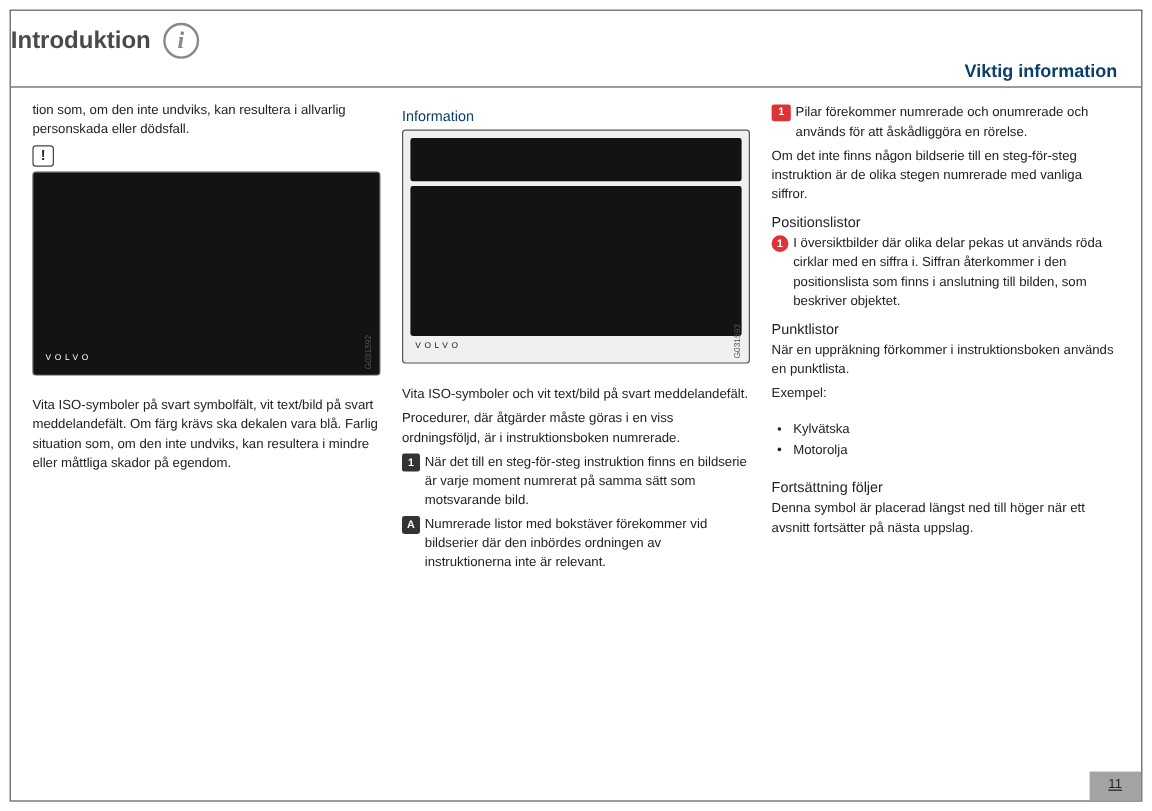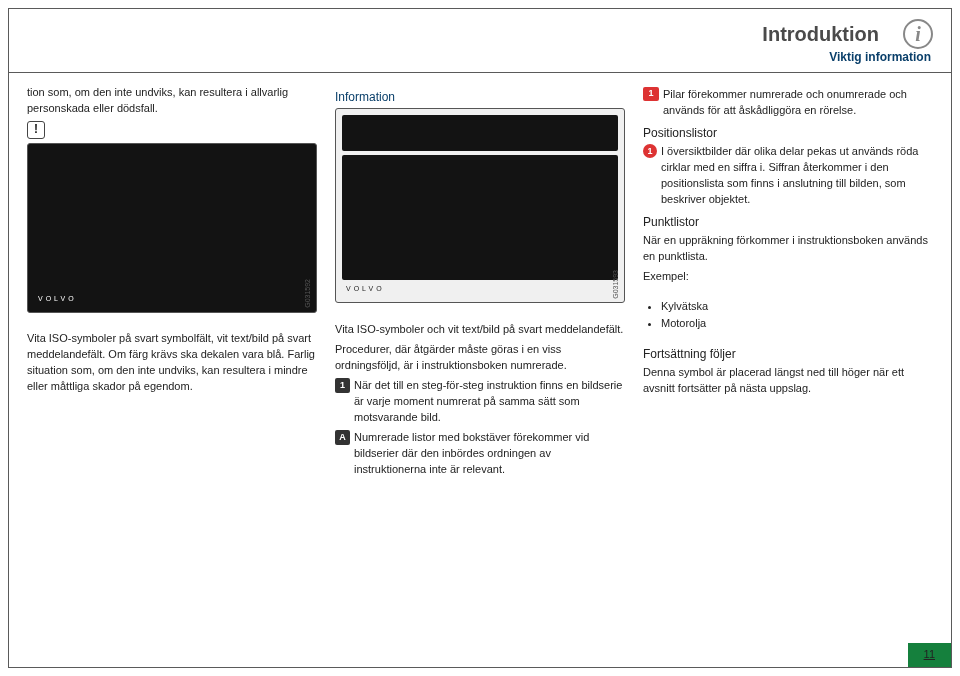--- a/index.html
+++ b/index.html
@@ -13,45 +13,44 @@
     position: relative;
     background: #fff;
   }
   .frame {
     position: absolute;
     left: 8px; right: 8px; top: 8px; bottom: 8px;
     border: 1px solid #5a5a5a;
   }
   .header {
     display: flex;
-    justify-content: flex-end;
     align-items: center;
     padding: 10px 18px 0 0;
-    gap: 24px;
+    gap: 10px;
   }
   .title {
     font-weight: bold;
     font-size: 20px;
     color: #4a4a4a;
   }
   .info-icon {
     width: 30px; height: 30px;
     border: 2px solid #888;
     border-radius: 50%;
     display: flex; align-items: center; justify-content: center;
     color: #888;
     font-family: Georgia, serif;
     font-size: 20px;
     font-style: italic;
     font-weight: bold;
   }
   .subhead {
     color: #0a3f6a;
     font-weight: bold;
-    font-size: 12px;
+    font-size: 15px;
     text-align: right;
     padding: 0 20px;
     border-bottom: 1.5px solid #5a5a5a;
     height: 24px;
   }
   .cols {
     display: flex;
     gap: 18px;
     padding: 12px 18px 10px 18px;
   }
@@ -125,21 +124,21 @@
     background:#d33;color:#fff;font-size:9px;font-weight:bold;
     border-radius:50%;
     flex-shrink:0;margin-right:4px;
   }
   .flexline { display:flex; align-items:flex-start; margin:2px 0 4px 0; }
   .bullets { list-style: disc; padding-left: 18px; margin: 14px 0; }
   .bullets li { margin: 1px 0; }
   .pagenum {
     position: absolute;
     right: 0; bottom: 0;
-    background: #15803d;
+    background: #a3a3a3;
     padding: 4px 16px;
     font-size: 11px;
     text-decoration: underline;
   }
 </style>
 </head>
 <body>
 
 <div class="frame">
   <div class="header">
@@ -180,20 +179,21 @@
         <span class="numbadge">A</span>
         <span>Numrerade listor med bokstäver förekommer vid bildserier där den inbördes ordningen av instruktionerna inte är relevant.</span>
       </div>
     </div>
 
     <div class="col">
       <div class="flexline">
         <span class="arrowbadge">1</span>
         <span>Pilar förekommer numrerade och onumrerade och används för att åskådliggöra en rörelse.</span>
       </div>
+      <p>Om det inte finns någon bildserie till en steg-för-steg instruktion är de olika stegen numrerade med vanliga siffror.</p>
       <div class="h3">Positionslistor</div>
       <div class="flexline">
         <span class="circnum">1</span>
         <span>I översiktbilder där olika delar pekas ut används röda cirklar med en siffra i. Siffran återkommer i den positionslista som finns i anslutning till bilden, som beskriver objektet.</span>
       </div>
       <div class="h3">Punktlistor</div>
       <p>När en uppräkning förkommer i instruktionsboken används en punktlista.</p>
       <p>Exempel:</p>
       <ul class="bullets">
         <li>Kylvätska</li>

